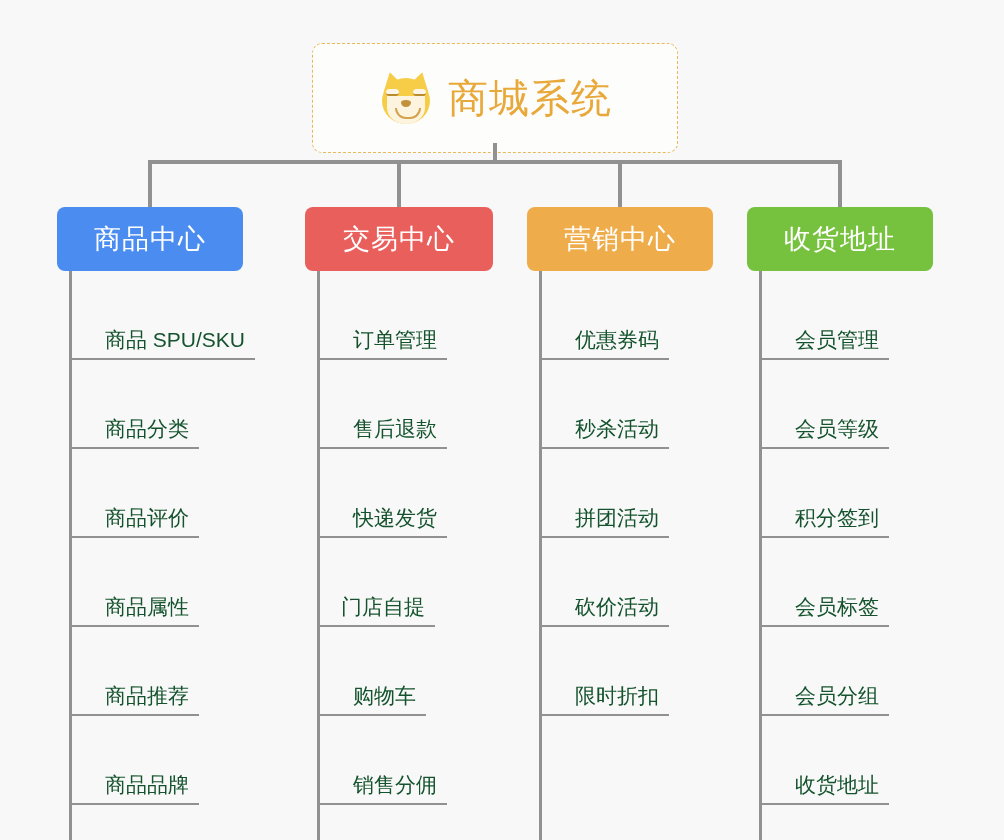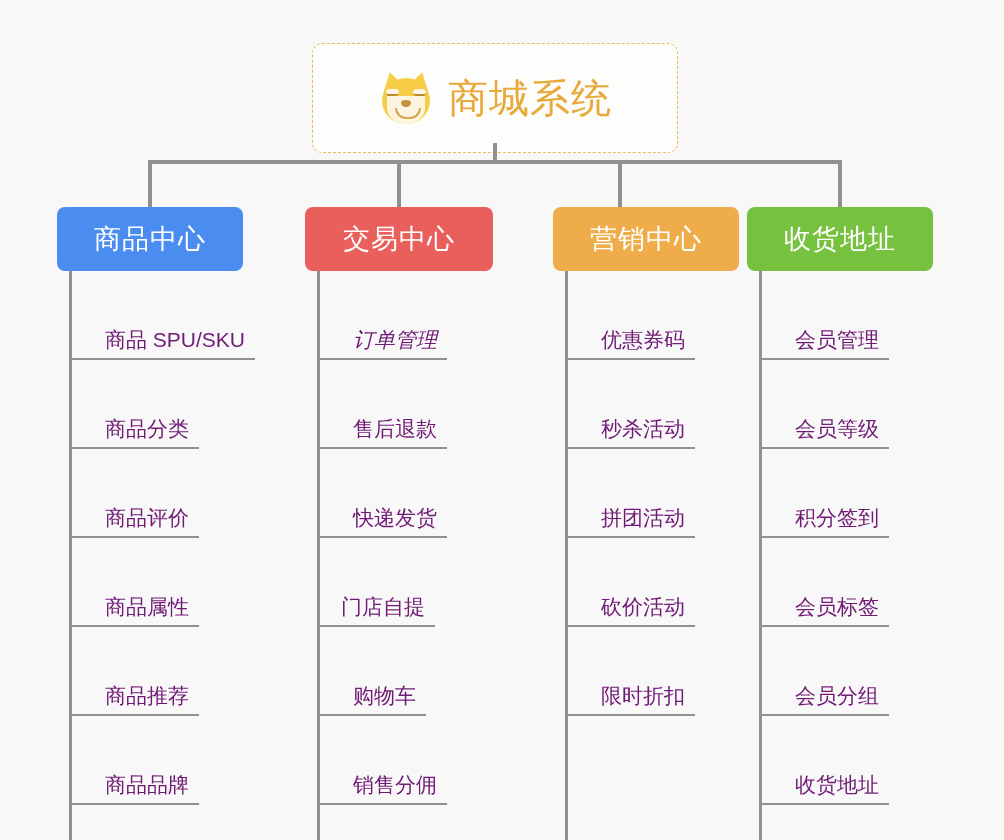--- a/index.html
+++ b/index.html
@@ -155,21 +155,21 @@
   }
   .leaf-item {
     position: relative;
     height: 89px;
     display: flex;
     align-items: flex-end;
     box-sizing: border-box;
   }
   .leaf-label {
     font-size: 21px;
-    color: #701a75;
+    color: #14532d;
     white-space: nowrap;
     padding: 0 10px 7px 36px;
     border-bottom: 2px solid #919191;
     margin-left: 12px;
     line-height: 1.1;
     box-sizing: border-box;
   }
 </style>
 </head>
 <body>
@@ -220,41 +220,41 @@
           <span class="leaf-label" style="border-bottom-color: rgb(145, 145, 145);">商品品牌</span>
         </li>
       </ul>
   </div>
 
   <div class="column" id="col-1" style="left: 305px; width: 188px;">
     <div class="cat-header" style="background: rgb(233, 95, 92); width: 188px;">交易中心</div>
     <div class="cat-spine" style="background: rgb(145, 145, 145); height: 569px;"></div>
     <ul class="leaf-list" id="list-1">
         <li class="leaf-item">
-          <span class="leaf-label" style="border-bottom-color: rgb(145, 145, 145); font-style: italic;">订单管理</span>
+          <span class="leaf-label" style="border-bottom-color: rgb(145, 145, 145);">订单管理</span>
         </li>
         <li class="leaf-item">
           <span class="leaf-label" style="border-bottom-color: rgb(145, 145, 145);">售后退款</span>
         </li>
         <li class="leaf-item">
           <span class="leaf-label" style="border-bottom-color: rgb(145, 145, 145);">快递发货</span>
         </li>
         <li class="leaf-item">
           <span class="leaf-label" style="border-bottom-color: rgb(145, 145, 145); padding-left: 24px;">门店自提</span>
         </li>
         <li class="leaf-item">
           <span class="leaf-label" style="border-bottom-color: rgb(145, 145, 145);">购物车</span>
         </li>
         <li class="leaf-item">
           <span class="leaf-label" style="border-bottom-color: rgb(145, 145, 145);">销售分佣</span>
         </li>
       </ul>
   </div>
 
-  <div class="column" id="col-2" style="left: 553px; width: 186px;">
+  <div class="column" id="col-2" style="left: 527px; width: 186px;">
     <div class="cat-header" style="background: rgb(238, 173, 74); width: 186px;">营销中心</div>
     <div class="cat-spine" style="background: rgb(145, 145, 145); height: 569px;"></div>
     <ul class="leaf-list" id="list-2">
         <li class="leaf-item">
           <span class="leaf-label" style="border-bottom-color: rgb(145, 145, 145);">优惠券码</span>
         </li>
         <li class="leaf-item">
           <span class="leaf-label" style="border-bottom-color: rgb(145, 145, 145);">秒杀活动</span>
         </li>
         <li class="leaf-item">

